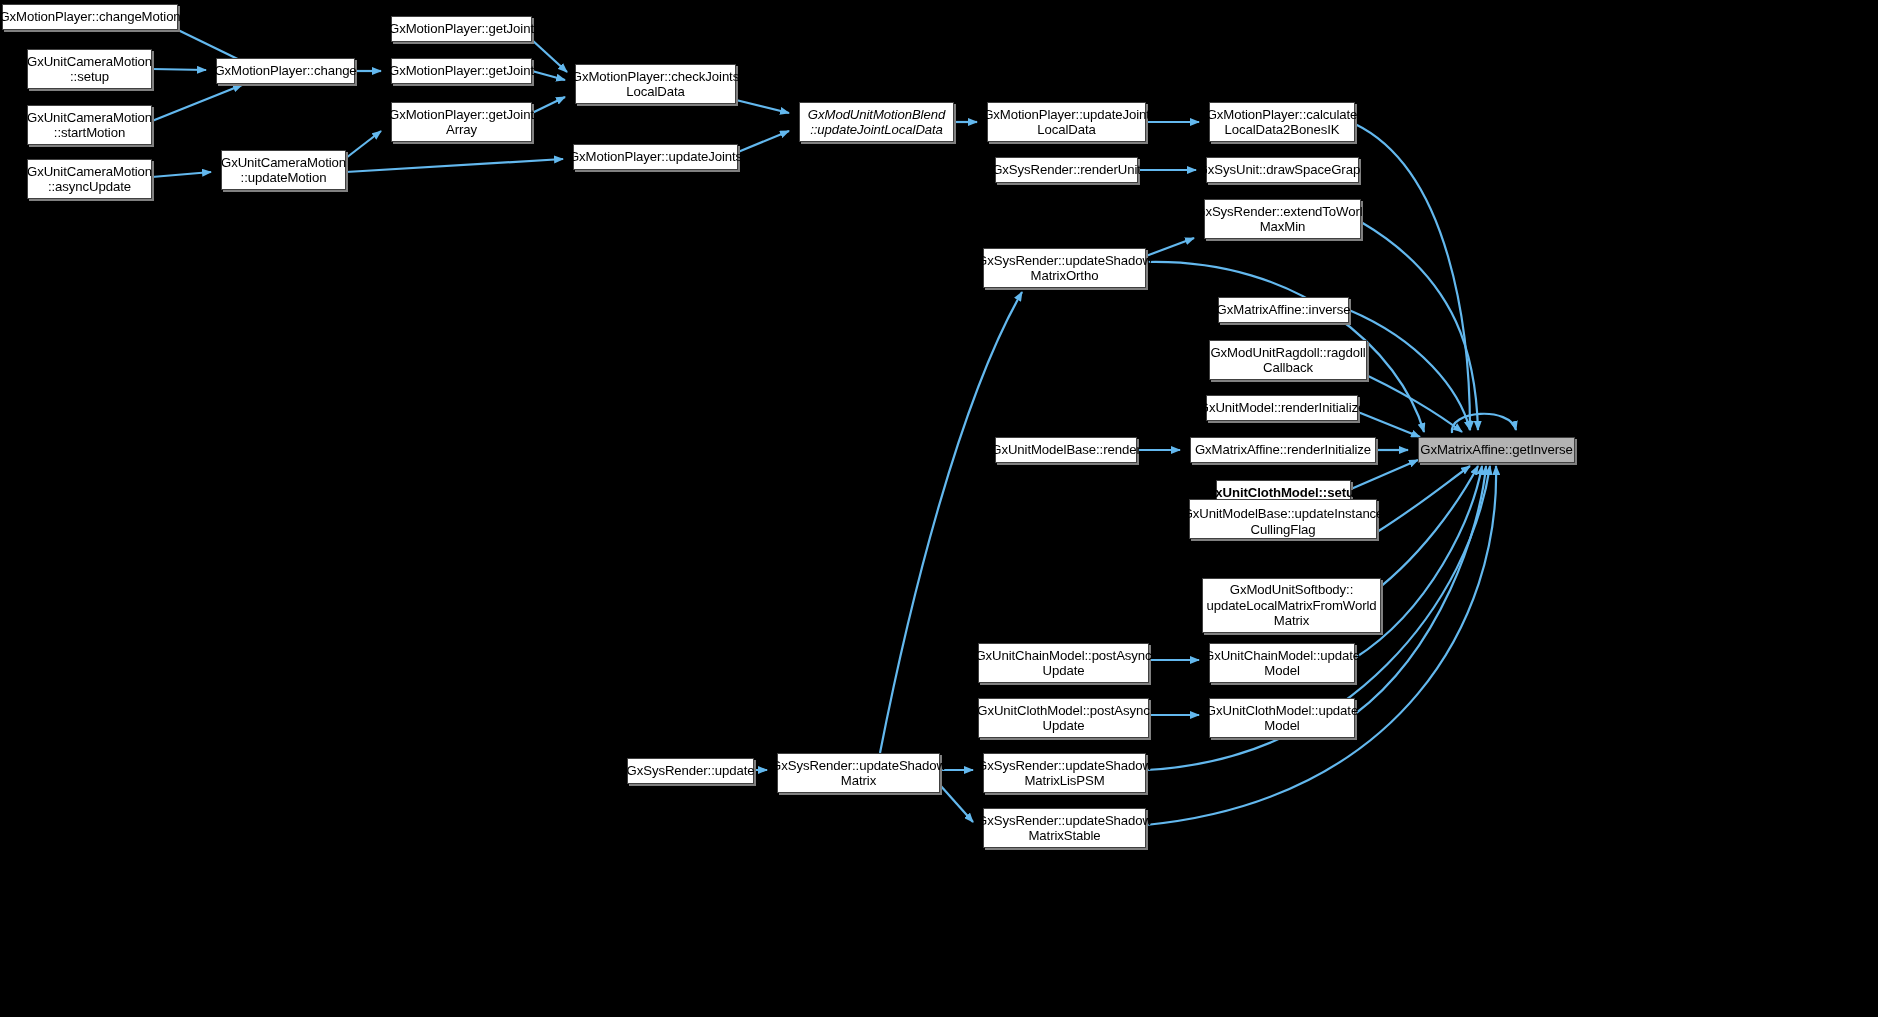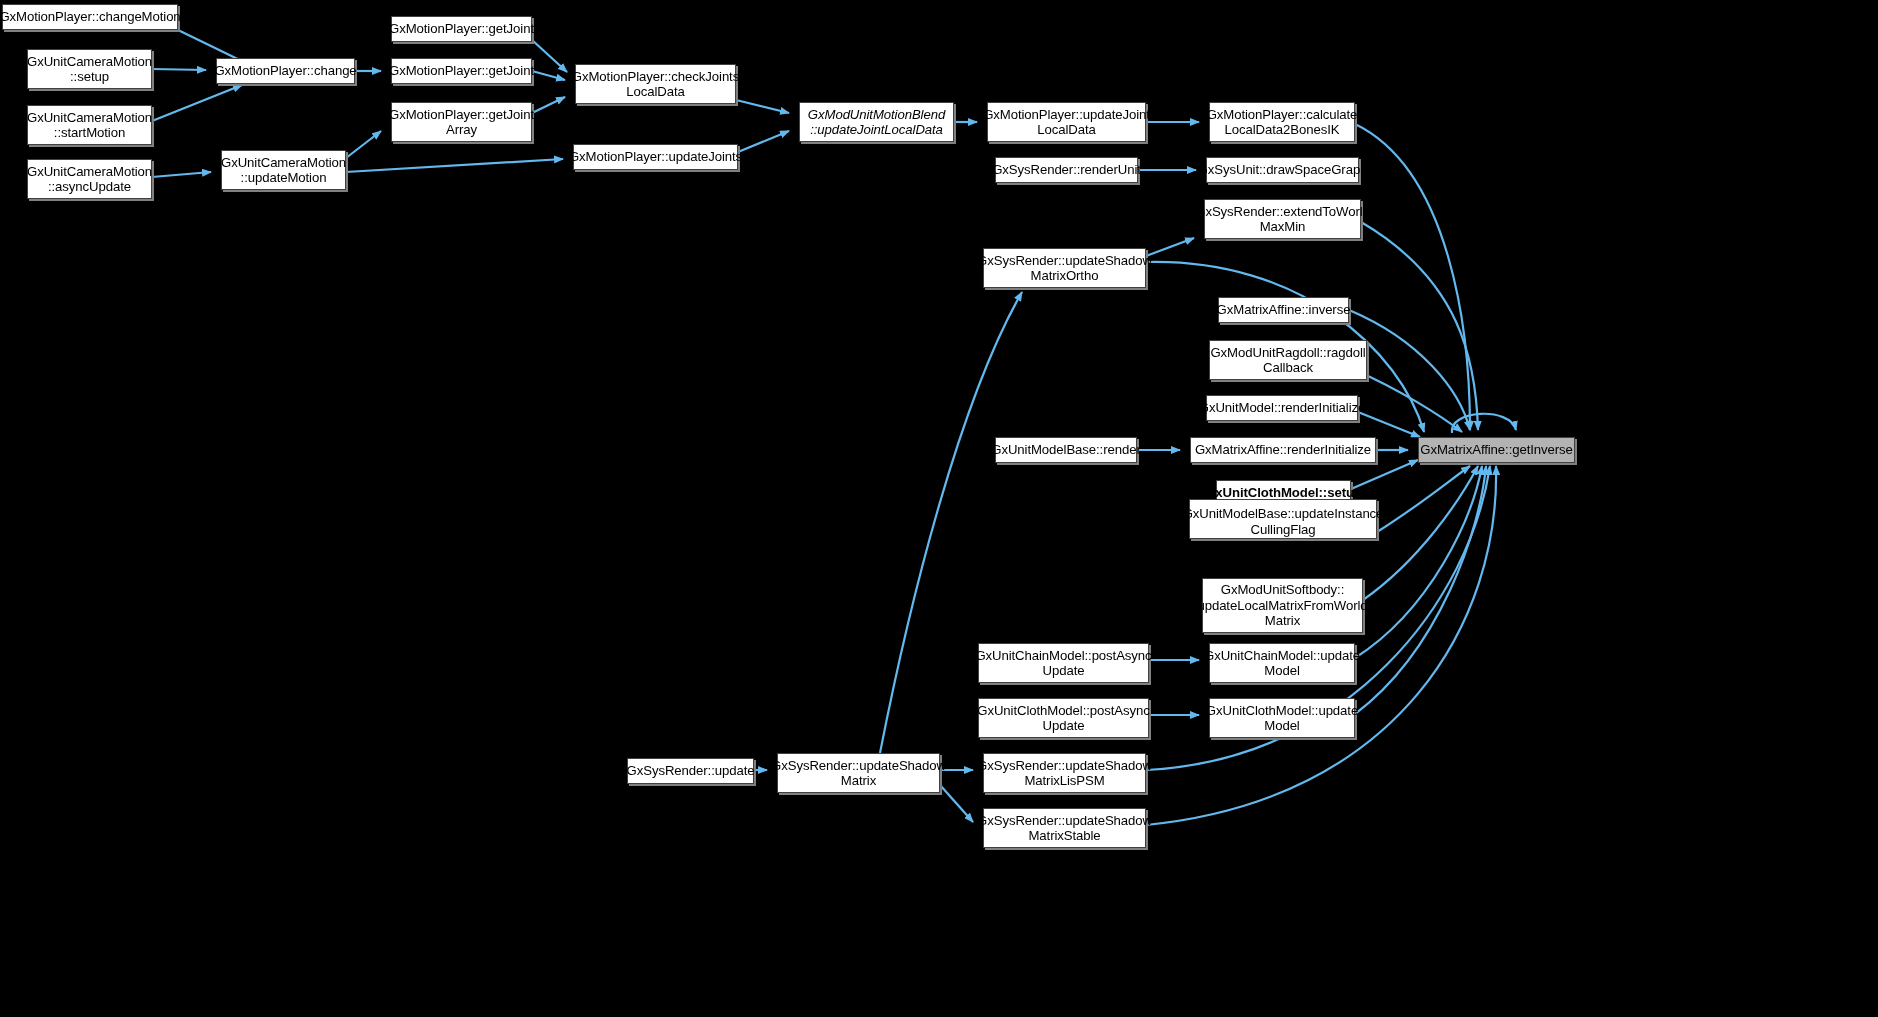--- a/index.html
+++ b/index.html
@@ -130,21 +130,21 @@
       <div class="node" style="left: 1218px; top: 297px; width: 131px; height: 26px;"><span>GxMatrixAffine::inverse</span></div>
       <div class="node" style="left: 1209px; top: 340px; width: 158px; height: 40px;"><span>GxModUnitRagdoll::ragdoll
 Callback</span></div>
       <div class="node" style="left: 1206px; top: 395px; width: 152px; height: 26px;"><span>GxUnitModel::renderInitialize</span></div>
       <div class="node" style="left: 995px; top: 437px; width: 142px; height: 26px;"><span>GxUnitModelBase::render</span></div>
       <div class="node" style="left: 1190px; top: 437px; width: 186px; height: 26px;"><span>GxMatrixAffine::renderInitialize</span></div>
       <div class="node highlight" style="left: 1418px; top: 437px; width: 157px; height: 26px;"><span>GxMatrixAffine::getInverse</span></div>
       <div class="node" style="left: 1216px; top: 480px; width: 135px; height: 26px; font-weight: bold;"><span>GxUnitClothModel::setup</span></div>
       <div class="node" style="left: 1189px; top: 499px; width: 188px; height: 40px; align-items: flex-end;"><span>GxUnitModelBase::updateInstance
 CullingFlag</span></div>
-      <div class="node" style="left: 1202px; top: 578px; width: 161px; height: 55px; align-items: center;"><span>GxModUnitSoftbody::
+      <div class="node" style="left: 1202px; top: 578px; width: 179px; height: 55px; align-items: center;"><span>GxModUnitSoftbody::
 updateLocalMatrixFromWorld
 Matrix</span></div>
       <div class="node" style="left: 978px; top: 643px; width: 171px; height: 40px;"><span>GxUnitChainModel::postAsync
 Update</span></div>
       <div class="node" style="left: 1209px; top: 643px; width: 146px; height: 40px;"><span>GxUnitChainModel::update
 Model</span></div>
       <div class="node" style="left: 978px; top: 698px; width: 171px; height: 40px;"><span>GxUnitClothModel::postAsync
 Update</span></div>
       <div class="node" style="left: 1209px; top: 698px; width: 146px; height: 40px;"><span>GxUnitClothModel::update
 Model</span></div>

